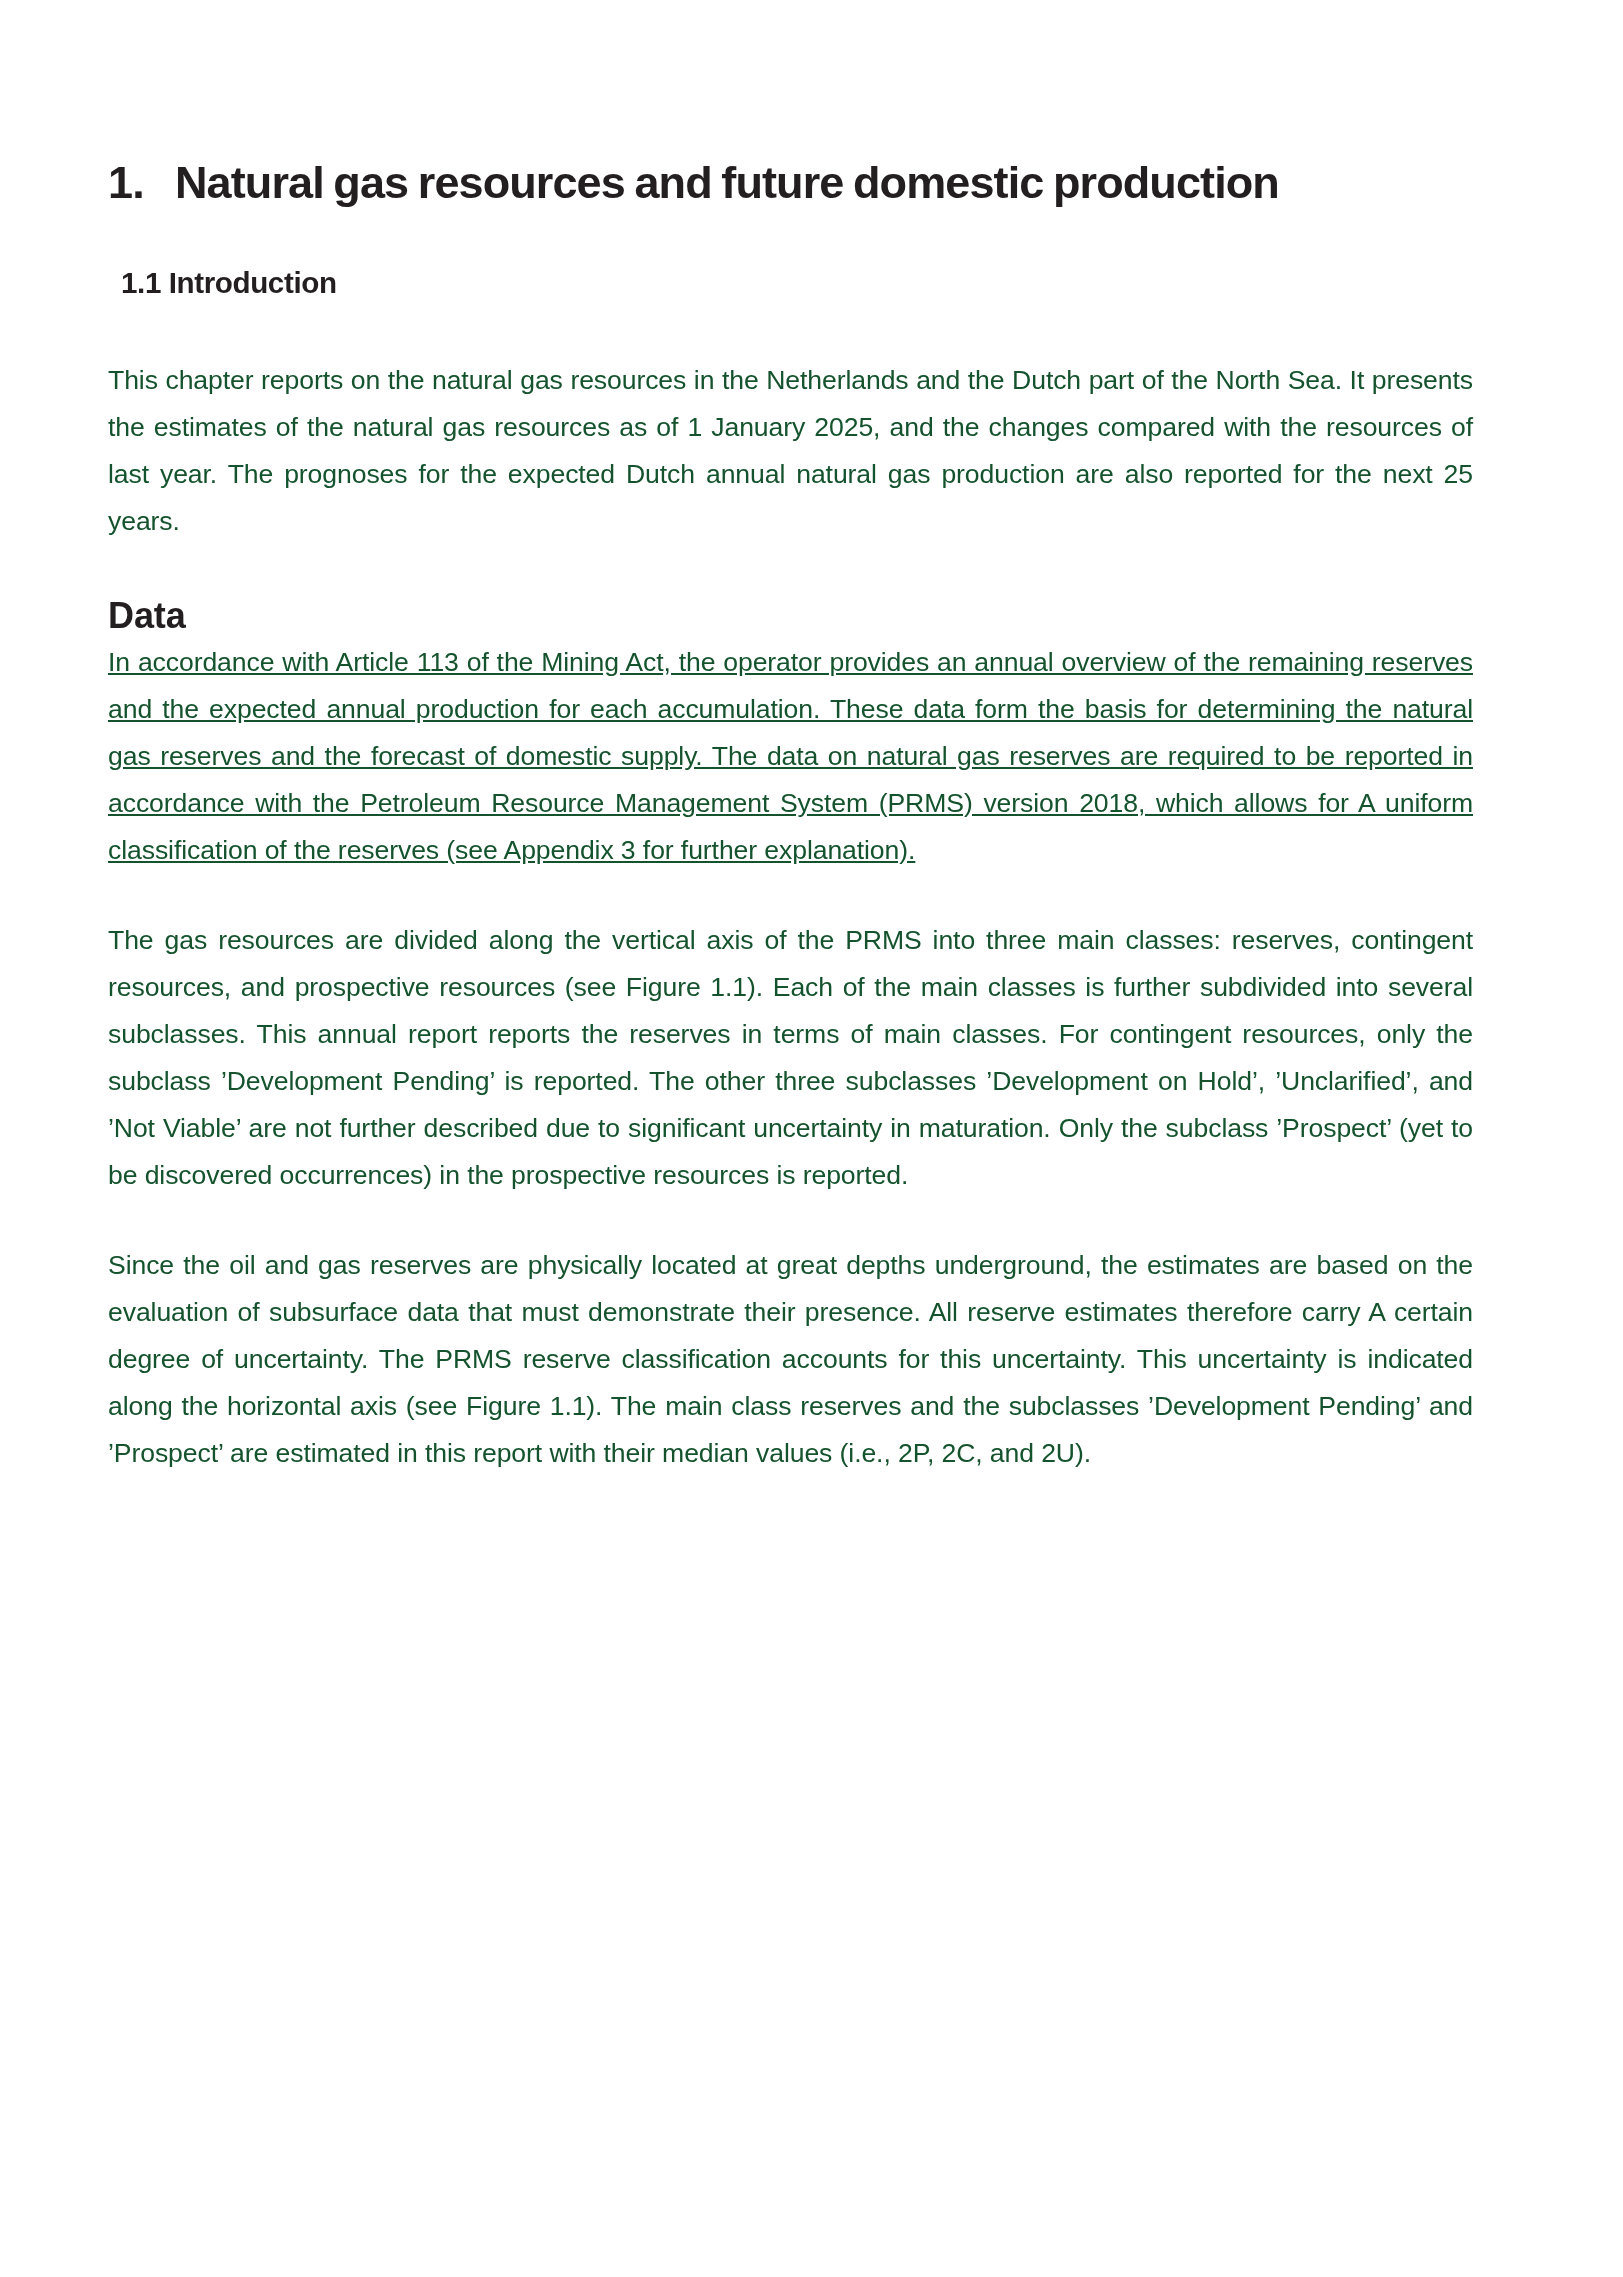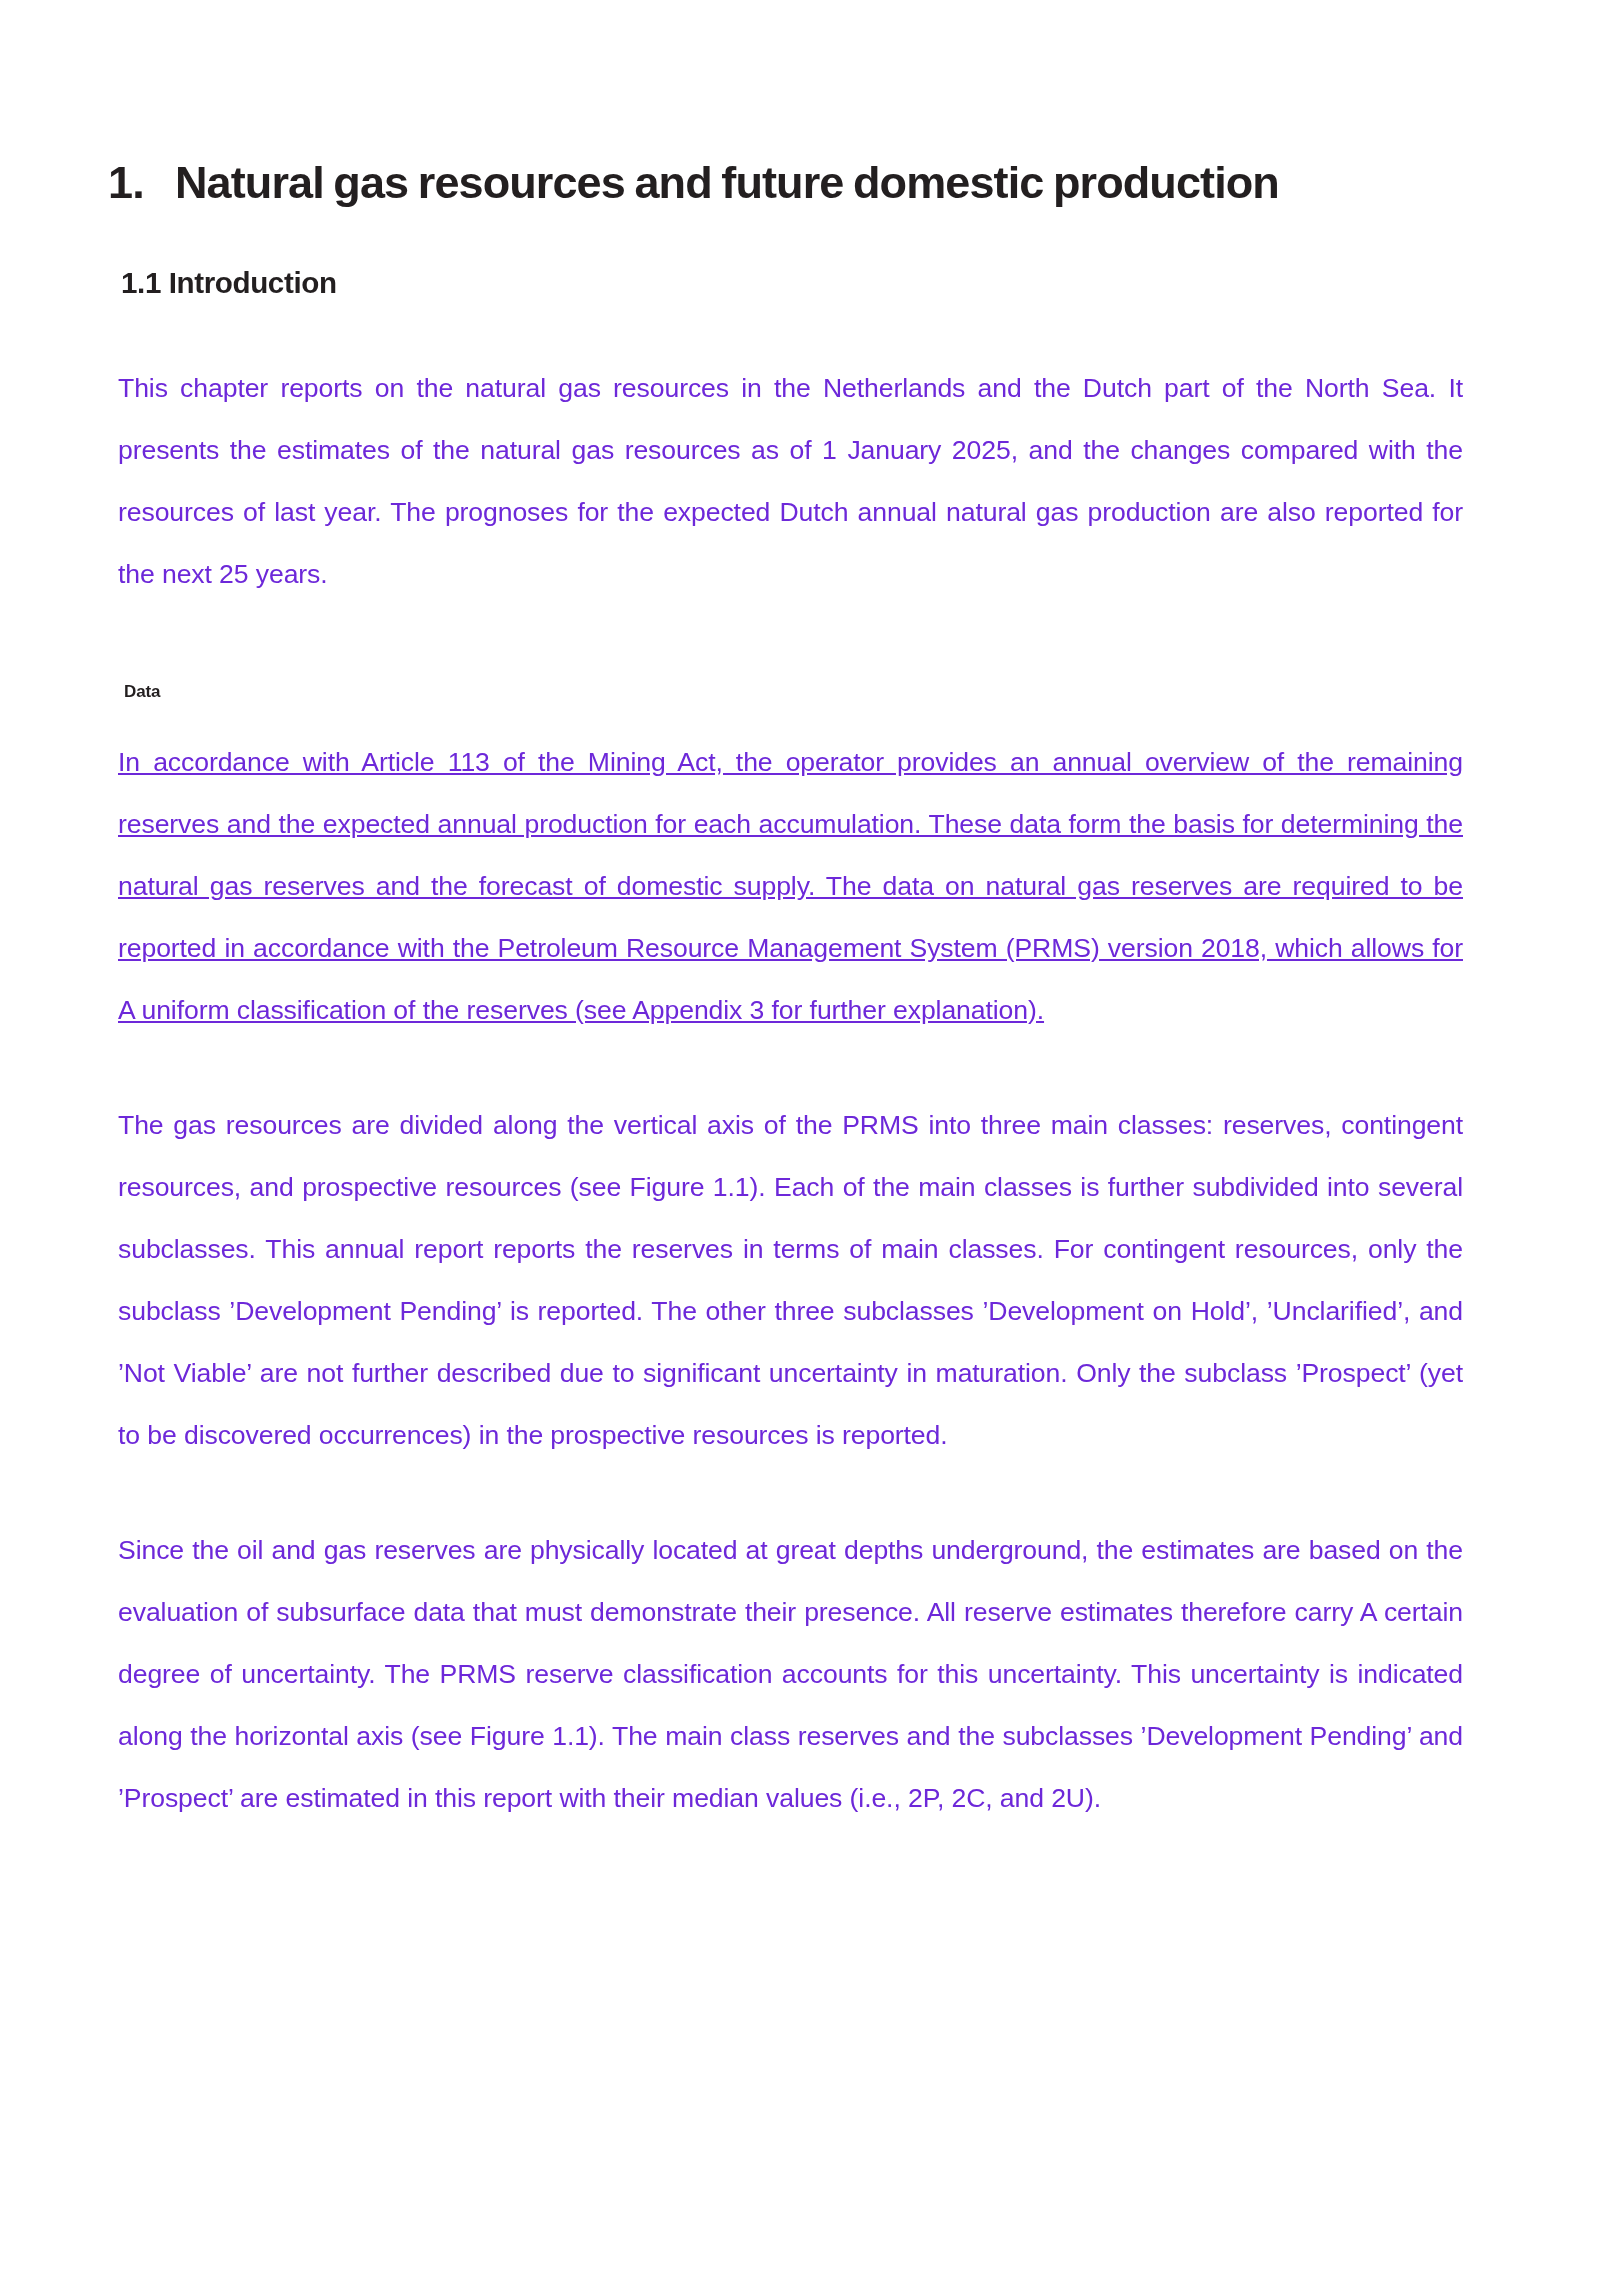--- a/index.html
+++ b/index.html
@@ -55,40 +55,40 @@
     padding-top: 43px;
     font-size: 29.6px;
     font-weight: 700;
     letter-spacing: -0.4px;
     line-height: 1.2;
     color: #231f20;
   }
 
   
   .body-para {
-    margin: 10px;
+    margin: 0;
     padding-top: 43px;
     font-size: 26.6px;
-    line-height: 62px;
+    line-height: 47px;
     text-align: justify;
     text-justify: inter-word;
-    color: #6d28d9;
+    color: #14532d;
     letter-spacing: -0.1px;
     hyphens: none;
   }
   .body-para.tight {
     padding-top: 0;
     text-decoration: underline;
   }
 
   
   .sub-heading {
-    margin: 16px;
+    margin: 0;
     padding-top: 47px;
-    font-size: 17px;
+    font-size: 36px;
     line-height: 47px;
     font-weight: 700;
     color: #231f20;
     letter-spacing: -0.1px;
   }
 </style>
 </head>
 <body>
 
 <div class="page">

